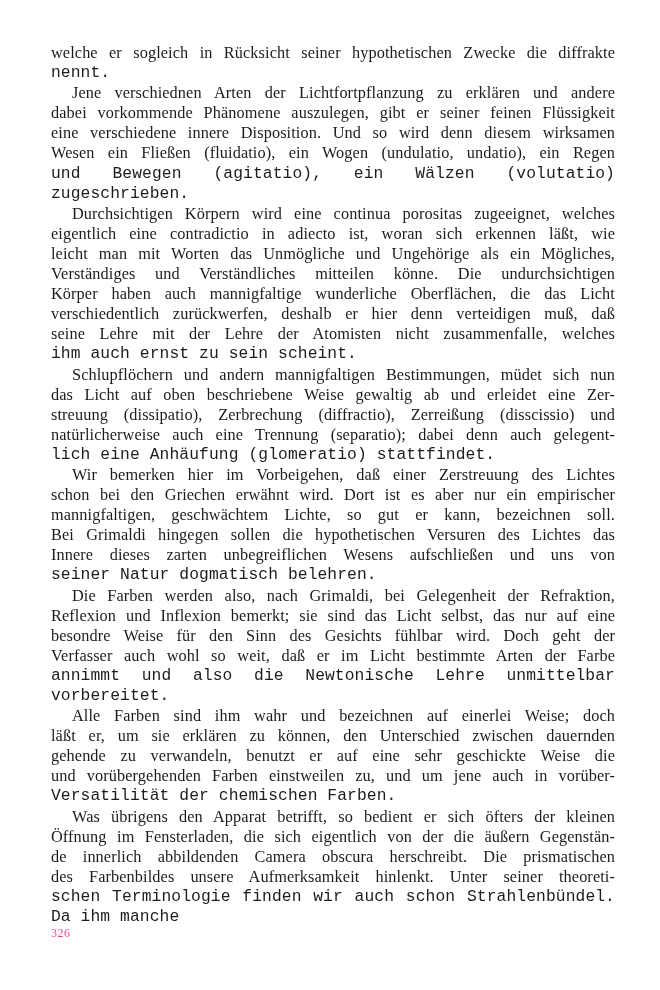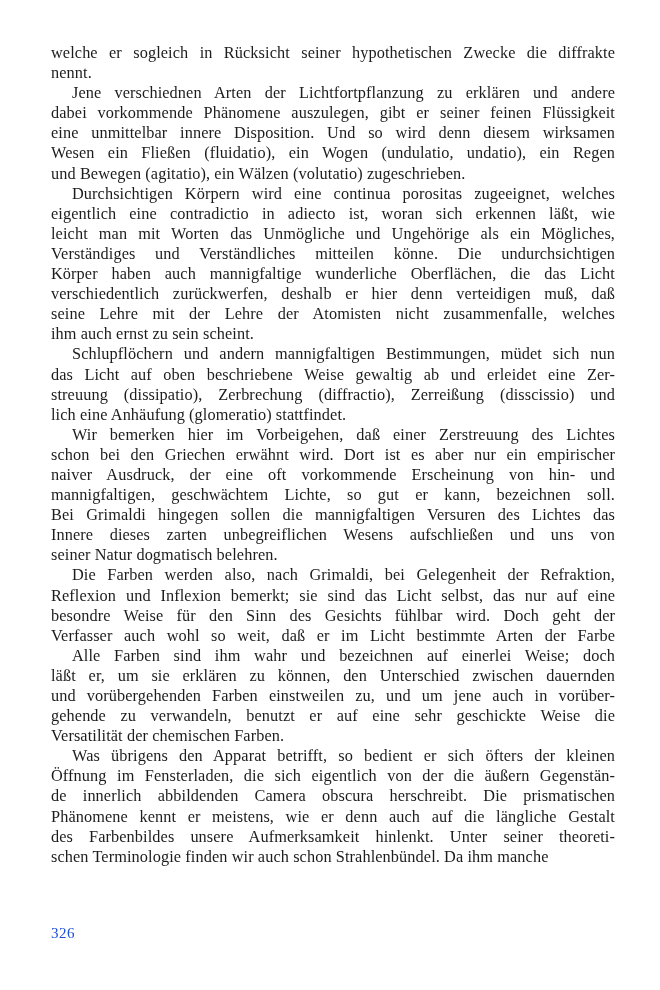--- a/index.html
+++ b/index.html
@@ -30,91 +30,92 @@
   .line {
     font-size: 16.3px;
     line-height: 20.1px;
     text-align: justify;
     text-align-last: justify;
     white-space: normal;
     letter-spacing: 0.1px;
   }
   .line.last {
     text-align-last: left;
+    font-family: Liberation Mono, monospace;
   }
   .para.indent .line:first-child {
     text-indent: 21px;
   }
   .pagenum {
     position: absolute;
     left: 51px;
     top: 925px;
-    font-size: 15px;
+    font-size: 12px;
     line-height: 16px;
-    color: #1d4ed8;
+    color: #ec4899;
     letter-spacing: 0.5px;
   }
 </style>
 </head>
 <body>
 
 <div class="page">
   <div class="textblock" id="textblock">
       <div class="para">
         <div class="line">welche er sogleich in Rücksicht seiner hypothetischen Zwecke die diffrakte</div>
         <div class="line last">nennt.</div>
       </div>
       <div class="para indent">
         <div class="line">Jene verschiednen Arten der Lichtfortpflanzung zu erklären und andere</div>
         <div class="line">dabei vorkommende Phänomene auszulegen, gibt er seiner feinen Flüssigkeit</div>
-        <div class="line">eine unmittelbar innere Disposition. Und so wird denn diesem wirksamen</div>
+        <div class="line">eine verschiedene innere Disposition. Und so wird denn diesem wirksamen</div>
         <div class="line">Wesen ein Fließen (fluidatio), ein Wogen (undulatio, undatio), ein Regen</div>
         <div class="line last">und Bewegen (agitatio), ein Wälzen (volutatio) zugeschrieben.</div>
       </div>
       <div class="para indent">
         <div class="line">Durchsichtigen Körpern wird eine continua porositas zugeeignet, welches</div>
         <div class="line">eigentlich eine contradictio in adiecto ist, woran sich erkennen läßt, wie</div>
         <div class="line">leicht man mit Worten das Unmögliche und Ungehörige als ein Mögliches,</div>
         <div class="line">Verständiges und Verständliches mitteilen könne. Die undurchsichtigen</div>
         <div class="line">Körper haben auch mannigfaltige wunderliche Oberflächen, die das Licht</div>
         <div class="line">verschiedentlich zurückwerfen, deshalb er hier denn verteidigen muß, daß</div>
         <div class="line">seine Lehre mit der Lehre der Atomisten nicht zusammenfalle, welches</div>
         <div class="line last">ihm auch ernst zu sein scheint.</div>
       </div>
       <div class="para indent">
         <div class="line">Schlupflöchern und andern mannigfaltigen Bestimmungen, müdet sich nun</div>
         <div class="line">das Licht auf oben beschriebene Weise gewaltig ab und erleidet eine Zer-</div>
         <div class="line">streuung (dissipatio), Zerbrechung (diffractio), Zerreißung (disscissio) und</div>
+        <div class="line">natürlicherweise auch eine Trennung (separatio); dabei denn auch gelegent-</div>
         <div class="line last">lich eine Anhäufung (glomeratio) stattfindet.</div>
       </div>
       <div class="para indent">
         <div class="line">Wir bemerken hier im Vorbeigehen, daß einer Zerstreuung des Lichtes</div>
         <div class="line">schon bei den Griechen erwähnt wird. Dort ist es aber nur ein empirischer</div>
-        <div class="line">naiver Ausdruck, der eine oft vorkommende Erscheinung von hin- und</div>
         <div class="line">mannigfaltigen, geschwächtem Lichte, so gut er kann, bezeichnen soll.</div>
-        <div class="line">Bei Grimaldi hingegen sollen die mannigfaltigen Versuren des Lichtes das</div>
+        <div class="line">Bei Grimaldi hingegen sollen die hypothetischen Versuren des Lichtes das</div>
         <div class="line">Innere dieses zarten unbegreiflichen Wesens aufschließen und uns von</div>
         <div class="line last">seiner Natur dogmatisch belehren.</div>
       </div>
       <div class="para indent">
         <div class="line">Die Farben werden also, nach Grimaldi, bei Gelegenheit der Refraktion,</div>
         <div class="line">Reflexion und Inflexion bemerkt; sie sind das Licht selbst, das nur auf eine</div>
         <div class="line">besondre Weise für den Sinn des Gesichts fühlbar wird. Doch geht der</div>
         <div class="line">Verfasser auch wohl so weit, daß er im Licht bestimmte Arten der Farbe</div>
+        <div class="line last">annimmt und also die Newtonische Lehre unmittelbar vorbereitet.</div>
       </div>
       <div class="para indent">
         <div class="line">Alle Farben sind ihm wahr und bezeichnen auf einerlei Weise; doch</div>
         <div class="line">läßt er, um sie erklären zu können, den Unterschied zwischen dauernden</div>
+        <div class="line">gehende zu verwandeln, benutzt er auf eine sehr geschickte Weise die</div>
         <div class="line">und vorübergehenden Farben einstweilen zu, und um jene auch in vorüber-</div>
-        <div class="line">gehende zu verwandeln, benutzt er auf eine sehr geschickte Weise die</div>
         <div class="line last">Versatilität der chemischen Farben.</div>
       </div>
       <div class="para indent">
         <div class="line">Was übrigens den Apparat betrifft, so bedient er sich öfters der kleinen</div>
         <div class="line">Öffnung im Fensterladen, die sich eigentlich von der die äußern Gegenstän-</div>
         <div class="line">de innerlich abbildenden Camera obscura herschreibt. Die prismatischen</div>
-        <div class="line">Phänomene kennt er meistens, wie er denn auch auf die längliche Gestalt</div>
         <div class="line">des Farbenbildes unsere Aufmerksamkeit hinlenkt. Unter seiner theoreti-</div>
         <div class="line last">schen Terminologie finden wir auch schon Strahlenbündel. Da ihm manche</div>
       </div>
     </div>
   <div class="pagenum">326</div>
 </div>
 
 </body></html>

